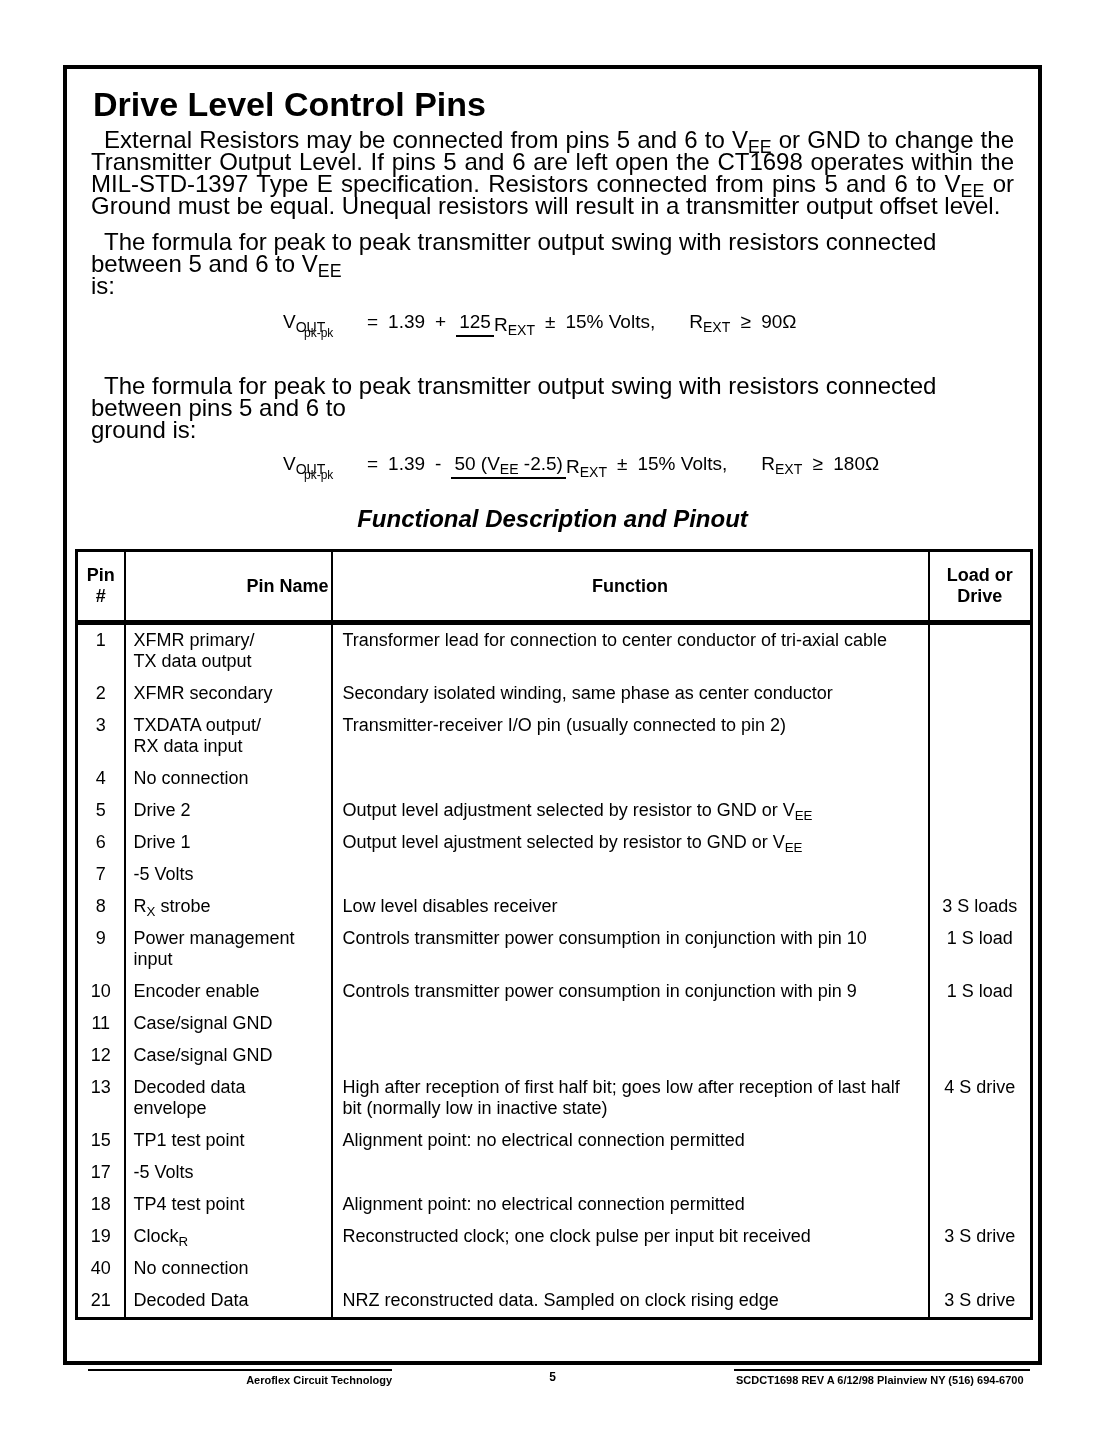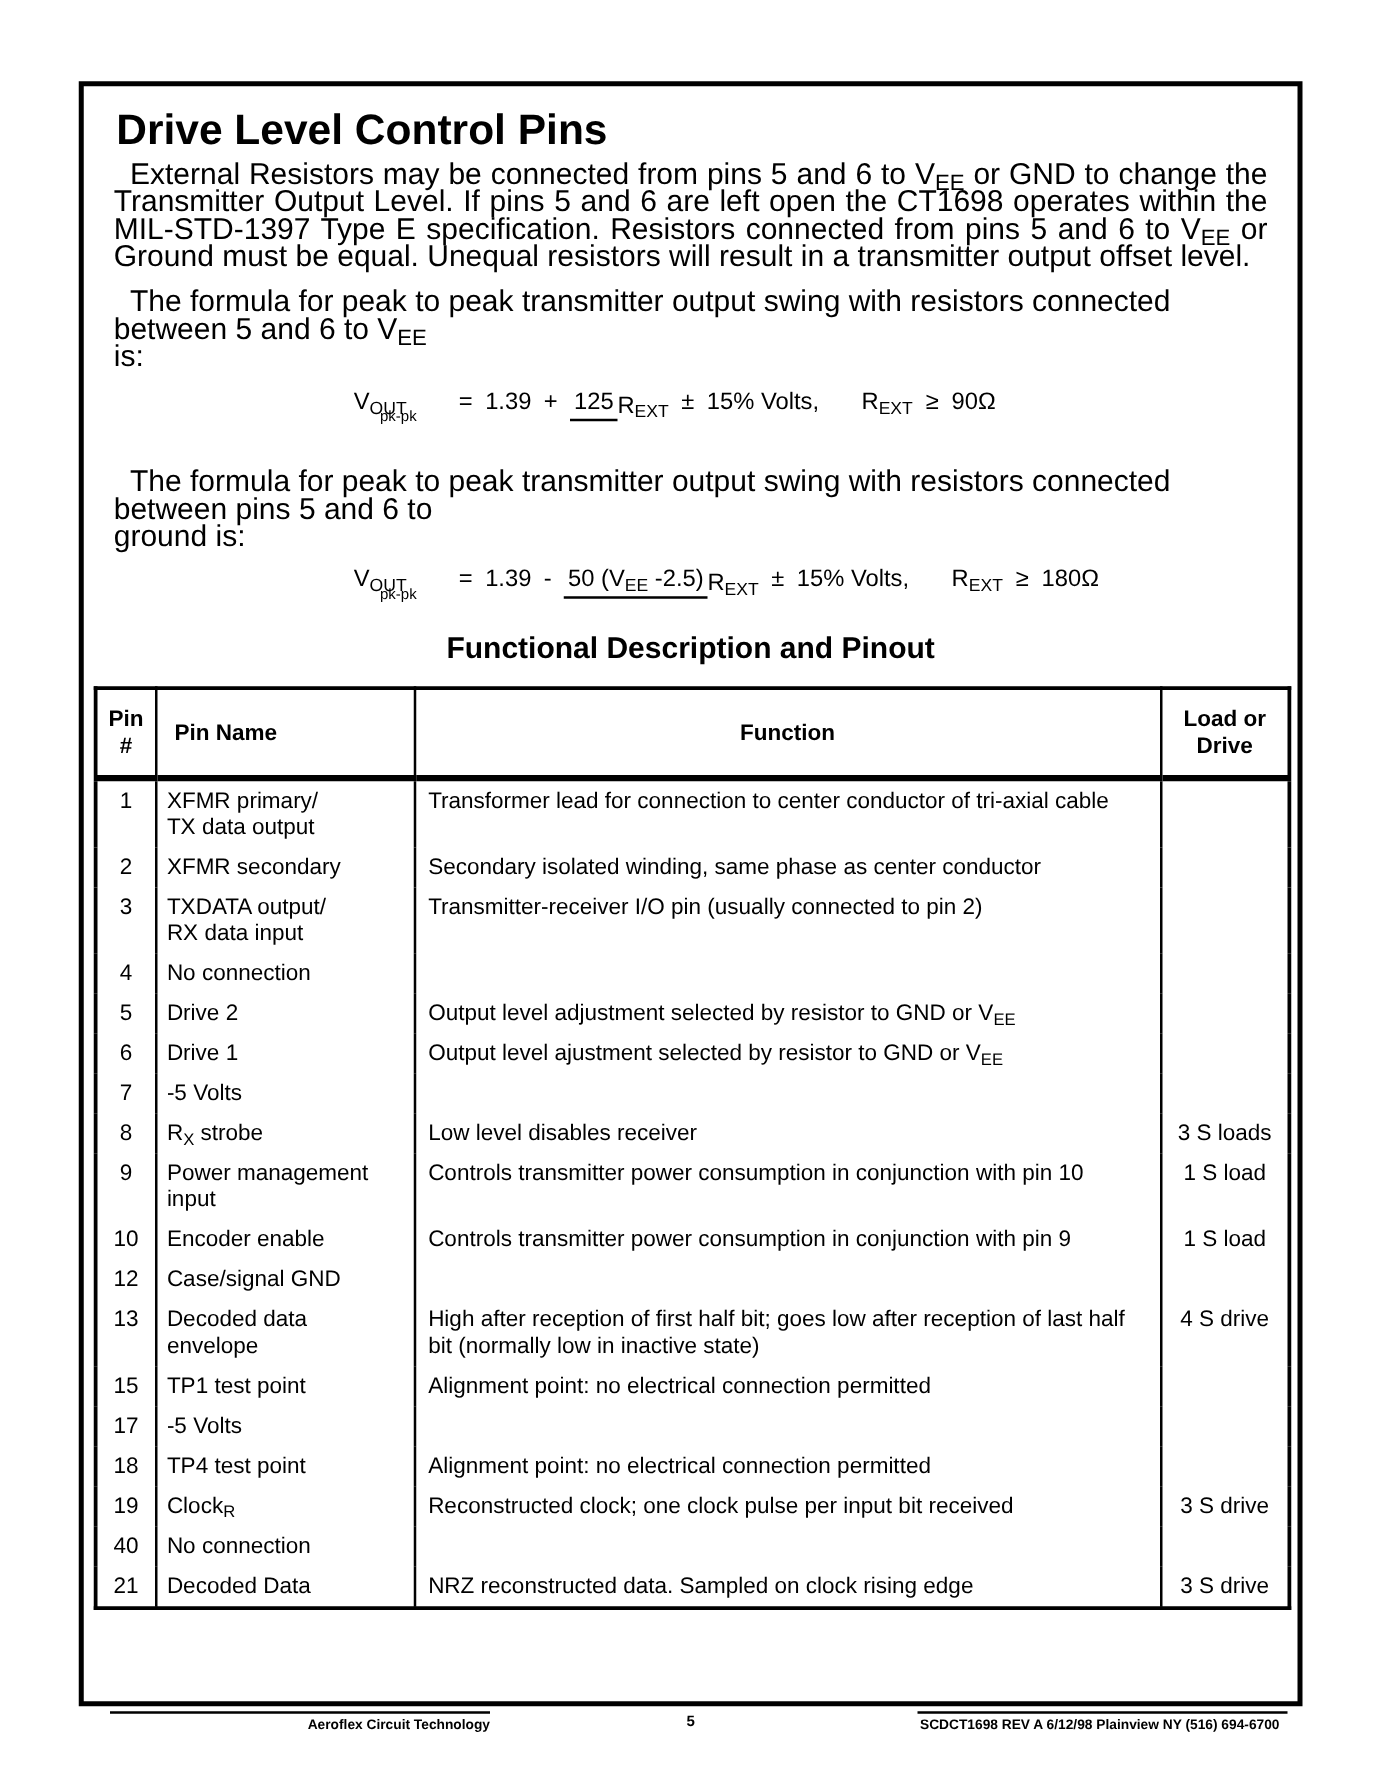--- a/index.html
+++ b/index.html
@@ -26,32 +26,32 @@
     display:flex;align-items:flex-start;gap:10px;
     font-size:19px;line-height:22px;margin:14px 0 0 192px;
   }
   .f2{margin-top:12px;}
   .fvar{position:relative;display:inline-block;width:74px;}
   .fvar .subsub{position:absolute;left:21px;top:16px;font-size:12px;line-height:12px;}
   .frac{display:inline-flex;flex-direction:row;align-items:center;}
   .frac .num{padding:0 3px 2px 3px;border-bottom:2px solid #000;}
   .frac .den{padding-top:2px;}
   .cond{margin-left:24px;word-spacing:5px;}
-  h2{font-size:24px;font-weight:bold;text-align:center;margin:26px 0 0 0;line-height:28px;}
+  h2{font-size:24px;font-weight:bold;text-align:center;margin:26px 0 0 0;line-height:28px;font-style:italic;}
   table{
     border-collapse:collapse;table-layout:fixed;width:955px;
     margin:16px 0 0 -16px;border:3px solid #000;
     font-size:18px;line-height:21px;
   }
   th,td{white-space:pre-line;vertical-align:top;}
   thead th{
     height:64px;vertical-align:middle;font-weight:bold;
     border-bottom:5px solid #000;text-align:center;padding:2px;
   }
-  thead th.c-name{text-align:left;padding-left:14px;}
+  thead th.c-name{text-align:right;padding-left:0;}
   .c-name,.c-func,.c-load{border-left:2px solid #000;}
   td.c-pin{text-align:center;padding:5px 2px 6px 2px;}
   td.c-name{padding:5px 6px 6px 8px;}
   td.c-func{padding:5px 8px 6px 10px;}
   td.c-load{text-align:center;padding:5px 2px 6px 2px;}
   .footer{
     position:absolute;left:63px;top:1369px;width:979px;
     font-size:11px;font-weight:bold;
   }
   .f-left{
@@ -197,20 +197,26 @@
     <td class="c-load">1 S load</td>
   </tr>
 
   <tr>
     <td class="c-pin">10</td>
     <td class="c-name">Encoder enable</td>
     <td class="c-func">Controls transmitter power consumption in conjunction with pin 9</td>
     <td class="c-load">1 S load</td>
   </tr>
 
+  <tr>
+    <td class="c-pin">11</td>
+    <td class="c-name">Case/signal GND</td>
+    <td class="c-func"></td>
+    <td class="c-load"></td>
+  </tr>
 
   <tr>
     <td class="c-pin">12</td>
     <td class="c-name">Case/signal GND</td>
     <td class="c-func"></td>
     <td class="c-load"></td>
   </tr>
 
   <tr>
     <td class="c-pin">13</td>

